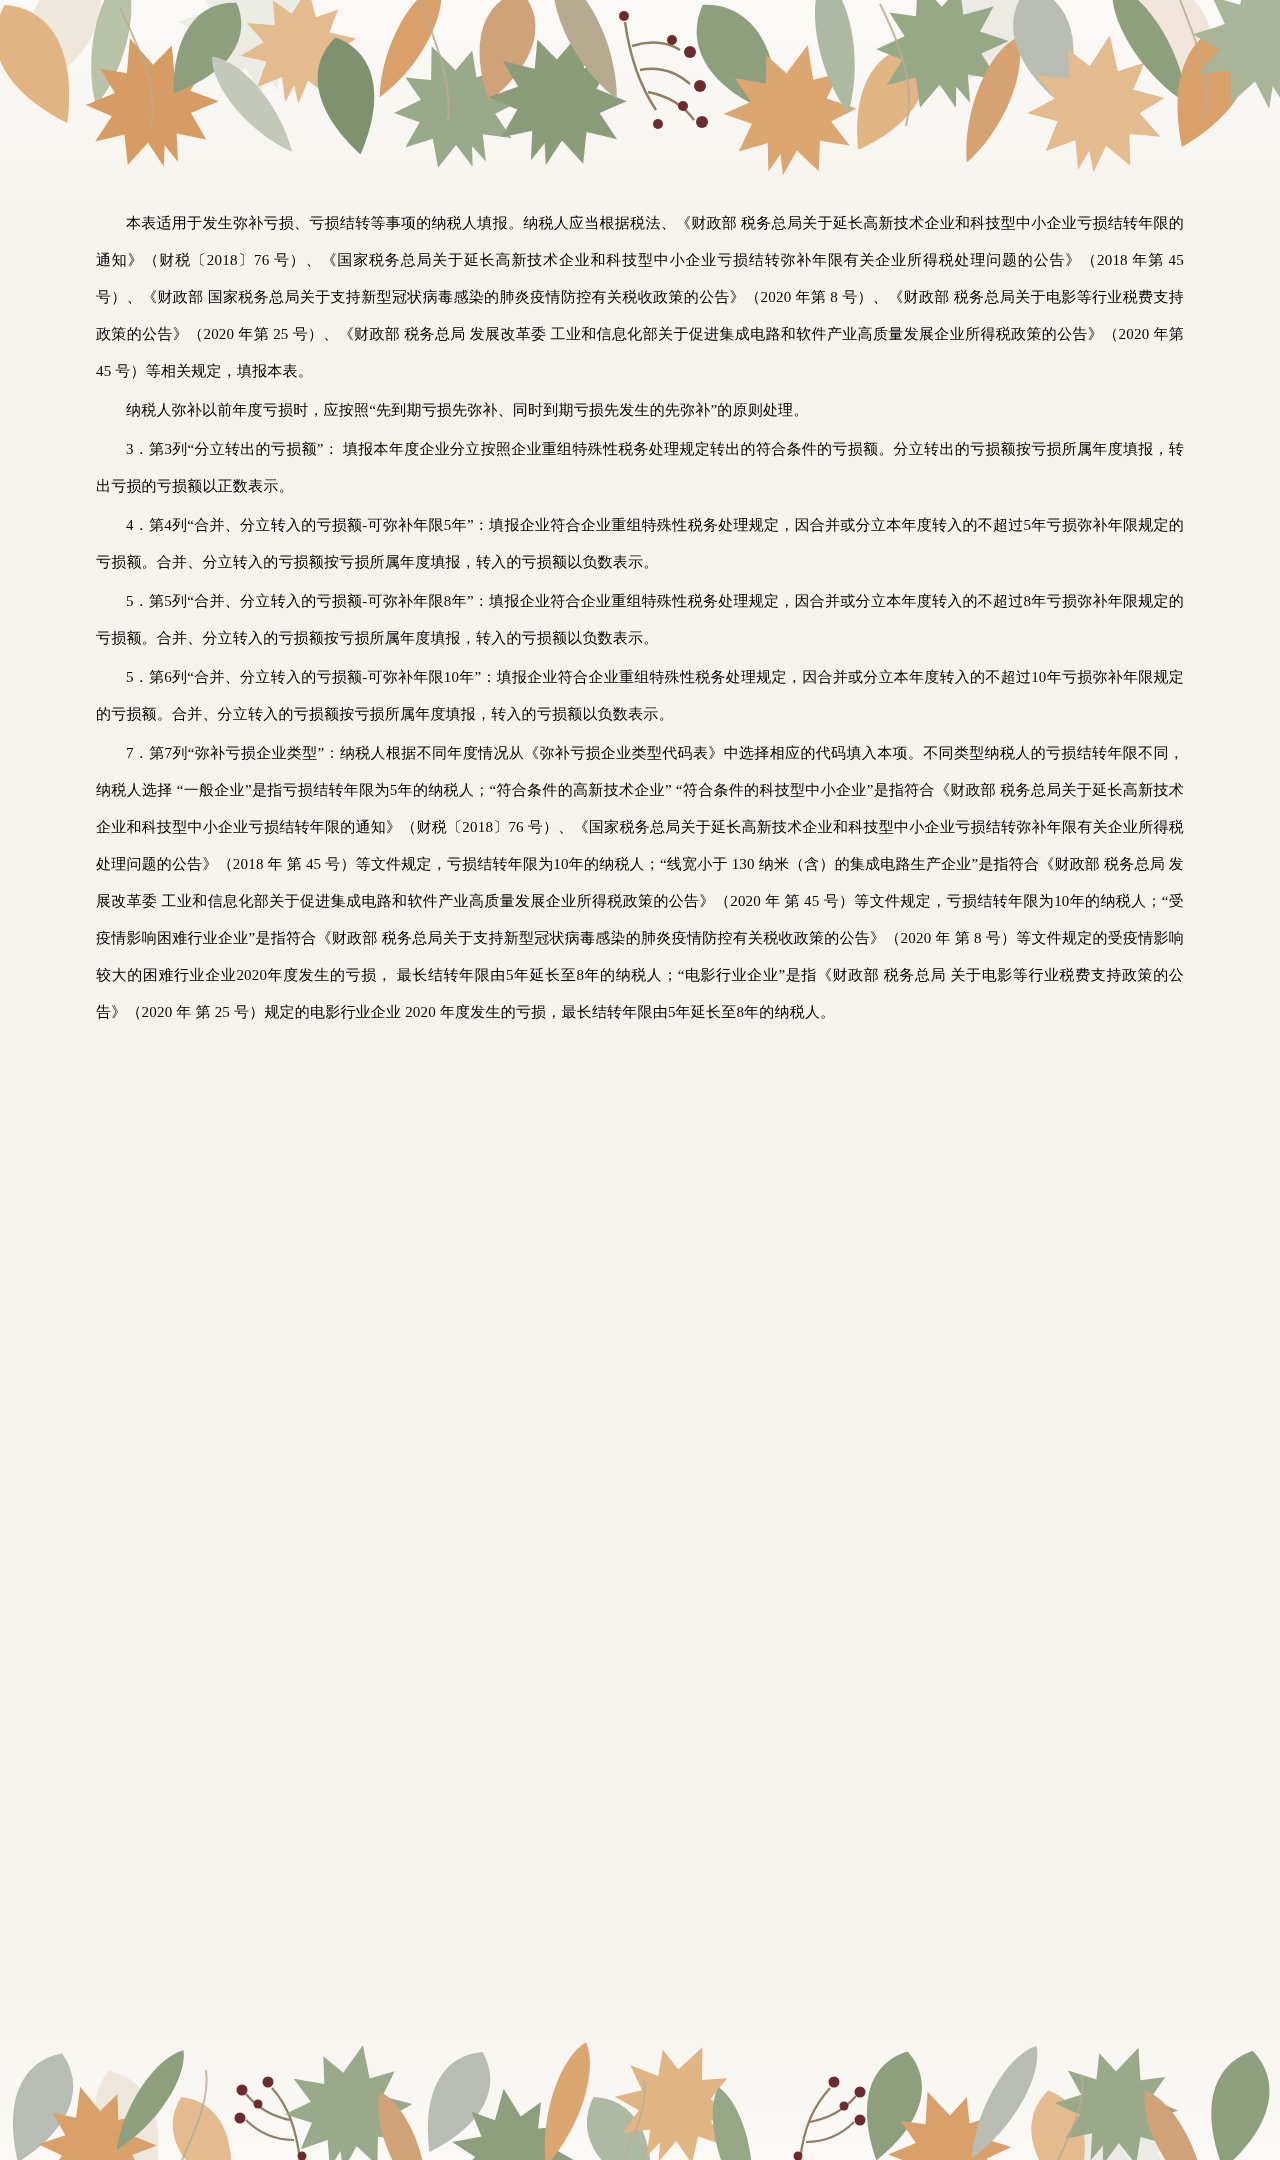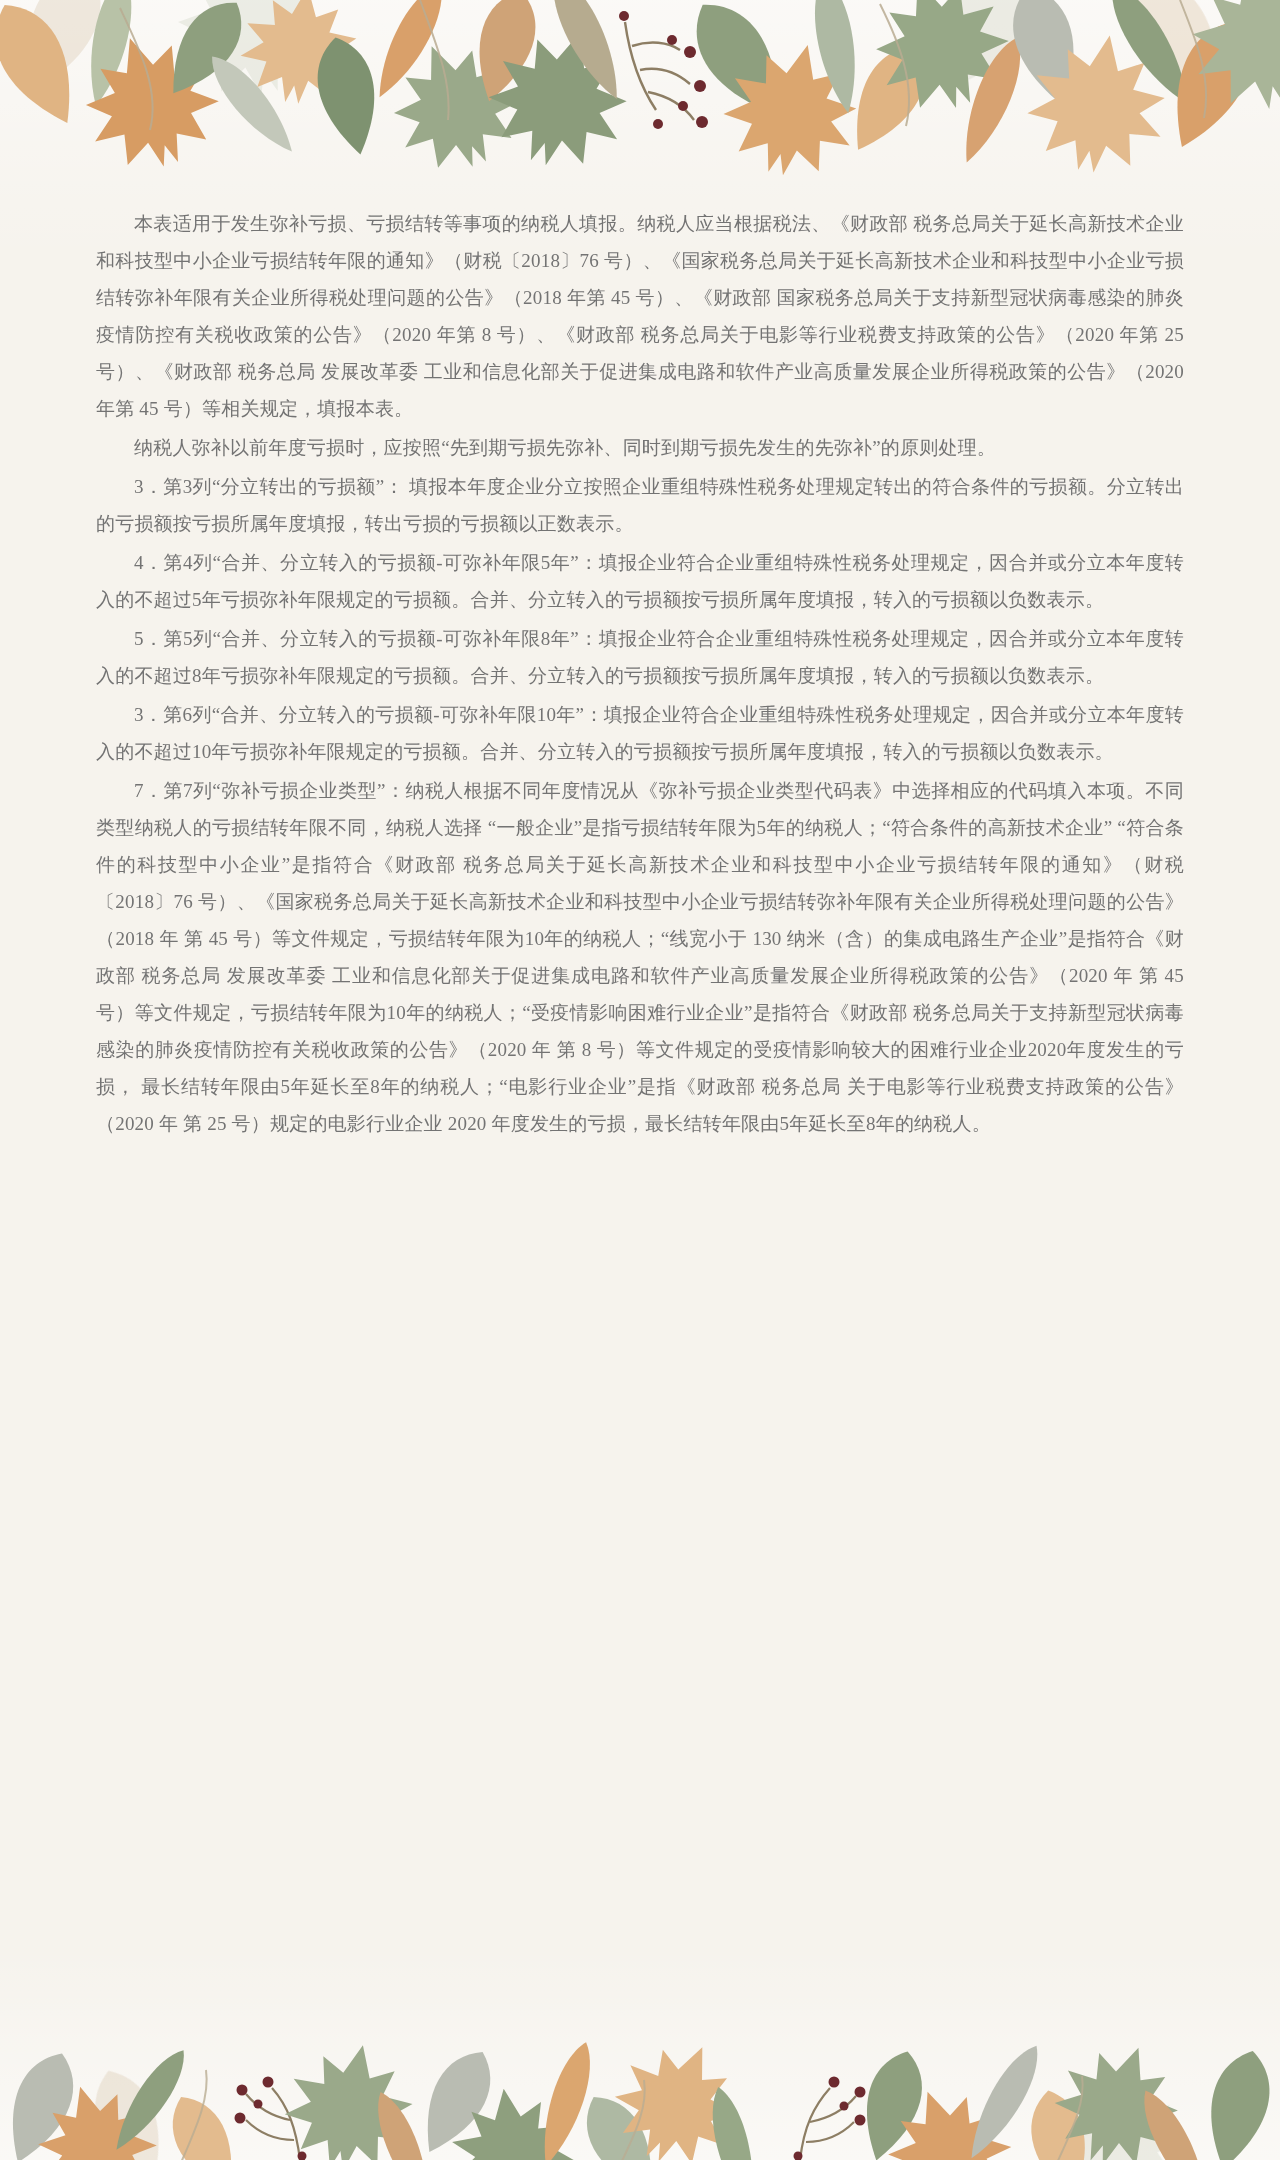--- a/index.html
+++ b/index.html
@@ -58,23 +58,23 @@
     font-size: 30px;
     font-weight: bold;
     letter-spacing: 0.5px;
     color: #111;
     margin: 0 0 26px 0;
     font-family: "Liberation Serif", "DejaVu Serif", serif;
   }
 
   p.para {
     margin: 0 0 2px 0;
-    font-size: 19px;
+    font-size: 15px;
     line-height: 37px;
-    color: #737373;
+    color: #000000;
     text-align: justify;
     text-justify: inter-ideograph;
     text-indent: 2em;
     letter-spacing: 0.2px;
   }
 
   p.section-head {
     margin: 10px 0 2px 0;
     font-size: 19.5px;
     line-height: 37px;
@@ -237,17 +237,17 @@
   <div class="content">
 
 
     <p class="para">本表适用于发生弥补亏损、亏损结转等事项的纳税人填报。纳税人应当根据税法、《财政部 税务总局关于延长高新技术企业和科技型中小企业亏损结转年限的通知》（财税〔2018〕76 号）、《国家税务总局关于延长高新技术企业和科技型中小企业亏损结转弥补年限有关企业所得税处理问题的公告》（2018 年第 45 号）、《财政部 国家税务总局关于支持新型冠状病毒感染的肺炎疫情防控有关税收政策的公告》（2020 年第 8 号）、《财政部 税务总局关于电影等行业税费支持政策的公告》（2020 年第 25 号）、《财政部 税务总局 发展改革委 工业和信息化部关于促进集成电路和软件产业高质量发展企业所得税政策的公告》（2020 年第 45 号）等相关规定，填报本表。</p>
 
 
     <p class="para">纳税人弥补以前年度亏损时，应按照“先到期亏损先弥补、同时到期亏损先发生的先弥补”的原则处理。</p>
     <p class="para">3．第3列“分立转出的亏损额”： 填报本年度企业分立按照企业重组特殊性税务处理规定转出的符合条件的亏损额。分立转出的亏损额按亏损所属年度填报，转出亏损的亏损额以正数表示。</p>
     <p class="para">4．第4列“合并、分立转入的亏损额-可弥补年限5年”：填报企业符合企业重组特殊性税务处理规定，因合并或分立本年度转入的不超过5年亏损弥补年限规定的亏损额。合并、分立转入的亏损额按亏损所属年度填报，转入的亏损额以负数表示。</p>
     <p class="para">5．第5列“合并、分立转入的亏损额-可弥补年限8年”：填报企业符合企业重组特殊性税务处理规定，因合并或分立本年度转入的不超过8年亏损弥补年限规定的亏损额。合并、分立转入的亏损额按亏损所属年度填报，转入的亏损额以负数表示。</p>
-    <p class="para">3．第6列“合并、分立转入的亏损额-可弥补年限10年”：填报企业符合企业重组特殊性税务处理规定，因合并或分立本年度转入的不超过10年亏损弥补年限规定的亏损额。合并、分立转入的亏损额按亏损所属年度填报，转入的亏损额以负数表示。</p>
+    <p class="para">5．第6列“合并、分立转入的亏损额-可弥补年限10年”：填报企业符合企业重组特殊性税务处理规定，因合并或分立本年度转入的不超过10年亏损弥补年限规定的亏损额。合并、分立转入的亏损额按亏损所属年度填报，转入的亏损额以负数表示。</p>
     <p class="para">7．第7列“弥补亏损企业类型”：纳税人根据不同年度情况从《弥补亏损企业类型代码表》中选择相应的代码填入本项。不同类型纳税人的亏损结转年限不同，纳税人选择 “一般企业”是指亏损结转年限为5年的纳税人；“符合条件的高新技术企业” “符合条件的科技型中小企业”是指符合《财政部 税务总局关于延长高新技术企业和科技型中小企业亏损结转年限的通知》（财税〔2018〕76 号）、《国家税务总局关于延长高新技术企业和科技型中小企业亏损结转弥补年限有关企业所得税处理问题的公告》（2018 年 第 45 号）等文件规定，亏损结转年限为10年的纳税人；“线宽小于 130 纳米（含）的集成电路生产企业”是指符合《财政部 税务总局 发展改革委 工业和信息化部关于促进集成电路和软件产业高质量发展企业所得税政策的公告》（2020 年 第 45 号）等文件规定，亏损结转年限为10年的纳税人；“受疫情影响困难行业企业”是指符合《财政部 税务总局关于支持新型冠状病毒感染的肺炎疫情防控有关税收政策的公告》（2020 年 第 8 号）等文件规定的受疫情影响较大的困难行业企业2020年度发生的亏损， 最长结转年限由5年延长至8年的纳税人；“电影行业企业”是指《财政部 税务总局 关于电影等行业税费支持政策的公告》（2020 年 第 25 号）规定的电影行业企业 2020 年度发生的亏损，最长结转年限由5年延长至8年的纳税人。</p>
 
   </div>
 </div>
 
 </body></html>

